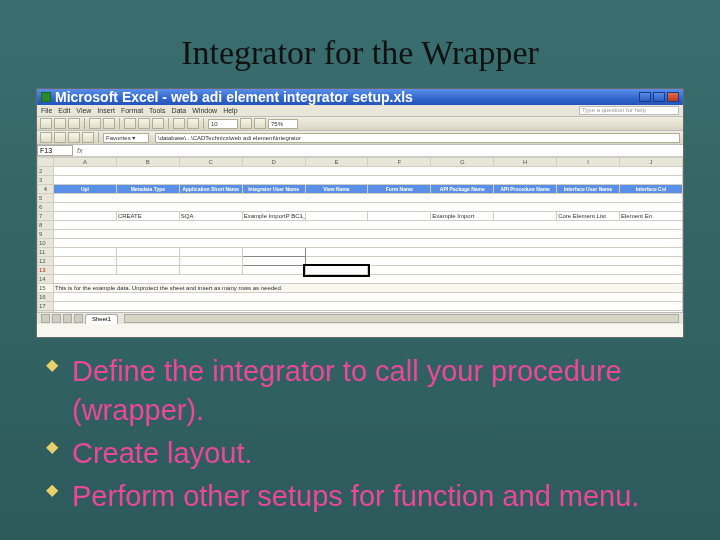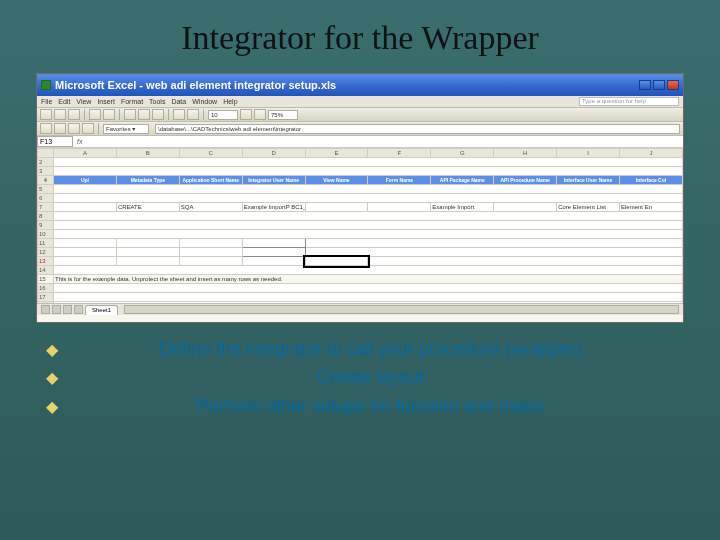--- a/index.html
+++ b/index.html
@@ -6,47 +6,47 @@
   body {
     width: 720px;
     height: 540px;
     background: linear-gradient(180deg, #3a6e6e 0%, #2d5a5a 100%);
     font-family: Verdana, Arial, sans-serif;
     overflow: hidden;
   }
   .slide {
     width: 100%;
     height: 100%;
-    padding: 19px 0;
+    padding: 34px 0;
   }
   .title {
     font-size: 34px;
     font-weight: 400;
     color: #111;
     text-align: center;
     font-family: Georgia, 'Times New Roman', serif;
     margin-bottom: 16px;
   }
   .screenshot {
     margin: 0 36px 14px 36px;
     height: 250px;
     background: #f7f6ef;
     border: 1px solid #6a6a6a;
     position: relative;
     overflow: hidden;
     font-size: 7px;
   }
   .titlebar {
-    height: 22px;
+    height: 16px;
     background: linear-gradient(180deg, #5a8fe8 0%, #3266cc 60%, #2255bb 100%);
     color: #fff;
     display: flex;
     align-items: center;
     padding: 0 4px;
-    font-size: 11px;
+    font-size: 14px;
     font-weight: bold;
     gap: 4px;
   }
   .titlebar .excel-icon {
     width: 10px; height: 10px; background: #2a8a2a; border: 1px solid #1a6a1a;
   }
   .window-buttons { margin-left: auto; display: flex; gap: 2px; }
   .window-buttons span {
     width: 12px; height: 10px;
     background: linear-gradient(180deg,#5a8fe8,#2a5bc0);
@@ -174,25 +174,24 @@
   .sheet-tab {
     padding:0 6px;height:10px;background:#fff;
     border:1px solid #aaa;border-bottom:none;
     border-radius:3px 3px 0 0;font-size:6px;
     display:flex;align-items:center;
   }
   .scrollbar-h { flex:1; height:9px; background:#d8d5c4; margin-left:4px; border:1px solid #aaa; }
 
   .bullets {
     margin: 0 46px;
-    color: #0369a1;
-    font-size: 18px;
+    color: #ec4899;
+    font-size: 29px;
     line-height: 1.35;
     font-family: Verdana, Arial, sans-serif;
-    text-align: center;
   }
   .bullets li {
     list-style: none;
     position: relative;
     padding-left: 26px;
     margin-bottom: 4px;
   }
   .bullets li::before {
     content: "◆";
     position: absolute;

